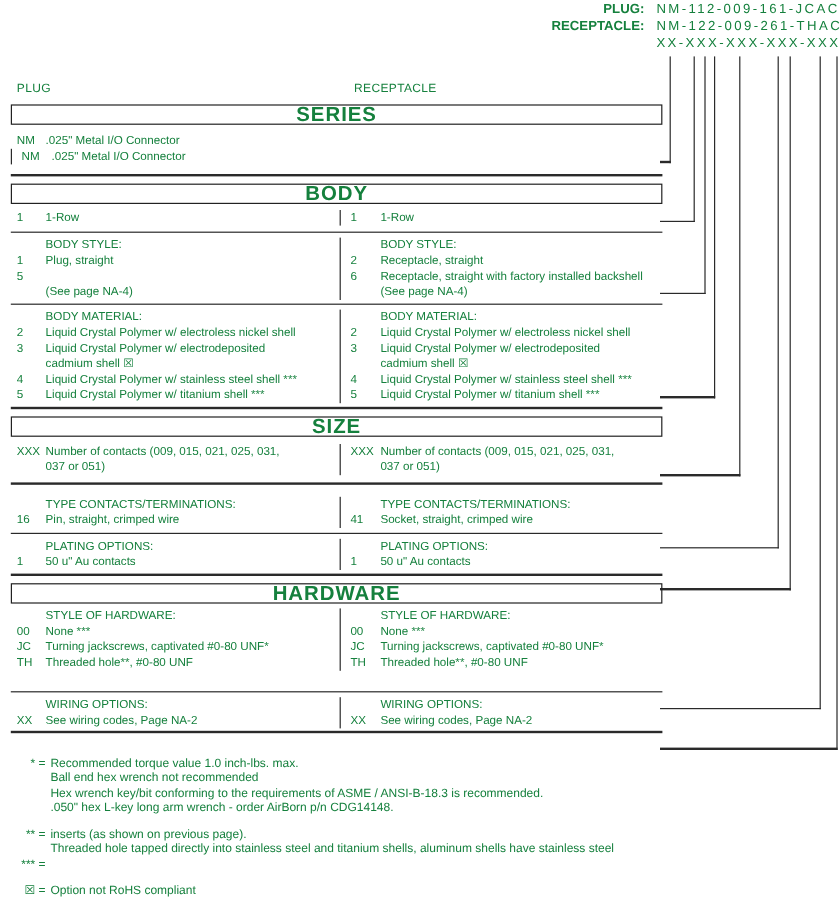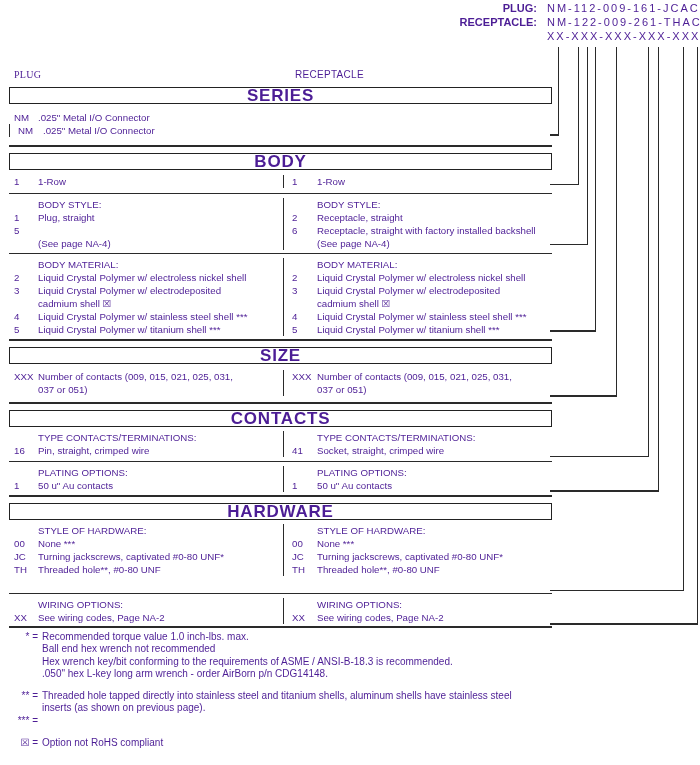--- a/index.html
+++ b/index.html
@@ -1,25 +1,25 @@
 <!DOCTYPE html>
 <html><head>
 <meta charset="utf-8">
 <style>
   html,body{margin:0;padding:0;background:#fff;}
   #page{position:relative;width:700px;height:765px;background:#ffffff;overflow:hidden;
-        font-family:"Liberation Sans",sans-serif;color:#4c1d95;}
+        font-family:"Liberation Sans",sans-serif;color:#15803d;}
   
   .pn-row{position:absolute;left:0;width:700px;height:14px;}
   .pn-label{position:absolute;left:360px;width:177px;text-align:right;
             font-weight:bold;font-size:11px;white-space:nowrap;}
   .pn-value{position:absolute;left:547px;font-size:11px;letter-spacing:2px;white-space:nowrap;}
   
   .col-label{position:absolute;top:69px;font-size:10px;letter-spacing:.3px;}
-  #label-plug{left:14px;font-family:Liberation Serif, serif;}
+  #label-plug{left:14px;}
   #label-receptacle{left:295px;}
   
   #order-table{position:absolute;left:9px;top:87px;width:543px;}
   .section{margin-bottom:6px;}
   .section:last-child{margin-bottom:0;}
   .sec-head{box-sizing:border-box;border:1.5px solid #222;height:17px;line-height:16px;
             text-align:center;font-weight:bold;font-size:17px;letter-spacing:.8px;}
   .grp{display:flex;}
   .cell{box-sizing:border-box;}
   .cell.left{width:274px;padding-left:5px;}
@@ -241,21 +241,20 @@
             </div>
             <div class="item">
               <span class="code"></span>
               <span class="txt">037 or 051)</span>
             </div>
           </div>
         </div>
         <div class="grp-div thick"></div>
       </div>
       <div class="section" id="sec-contacts">
-        <div class="sec-head">CONTACTS</div>
         <div class="grp grp-0">
           <div class="cell left">
             <div class="item">
               <span class="code"></span>
               <span class="txt">TYPE CONTACTS/TERMINATIONS:</span>
             </div>
             <div class="item">
               <span class="code">16</span>
               <span class="txt">Pin, straight, crimped wire</span>
             </div>
@@ -369,22 +368,22 @@
         <div class="fn-lines">
           <div>Recommended torque value 1.0 inch-lbs. max.</div>
           <div>Ball end hex wrench not recommended</div>
           <div>Hex wrench key/bit conforming to the requirements of ASME / ANSI-B-18.3 is recommended.</div>
           <div>.050" hex L-key long arm wrench - order AirBorn p/n CDG14148.</div>
         </div>
       </div>
       <div class="fn-row fn-b1">
         <span class="fn-sym">** =</span>
         <div class="fn-lines">
+          <div>inserts (as shown on previous page).</div>
           <div>Threaded hole tapped directly into stainless steel and titanium shells, aluminum shells have stainless steel</div>
-          <div>inserts (as shown on previous page).</div>
         </div>
       </div>
       <div class="fn-row fn-b2">
         <span class="fn-sym">*** =</span>
       </div>
       <div class="fn-row fn-b3">
         <span class="fn-sym">☒ =</span>
         <div class="fn-lines">
           <div>Option not RoHS compliant</div>
         </div>

